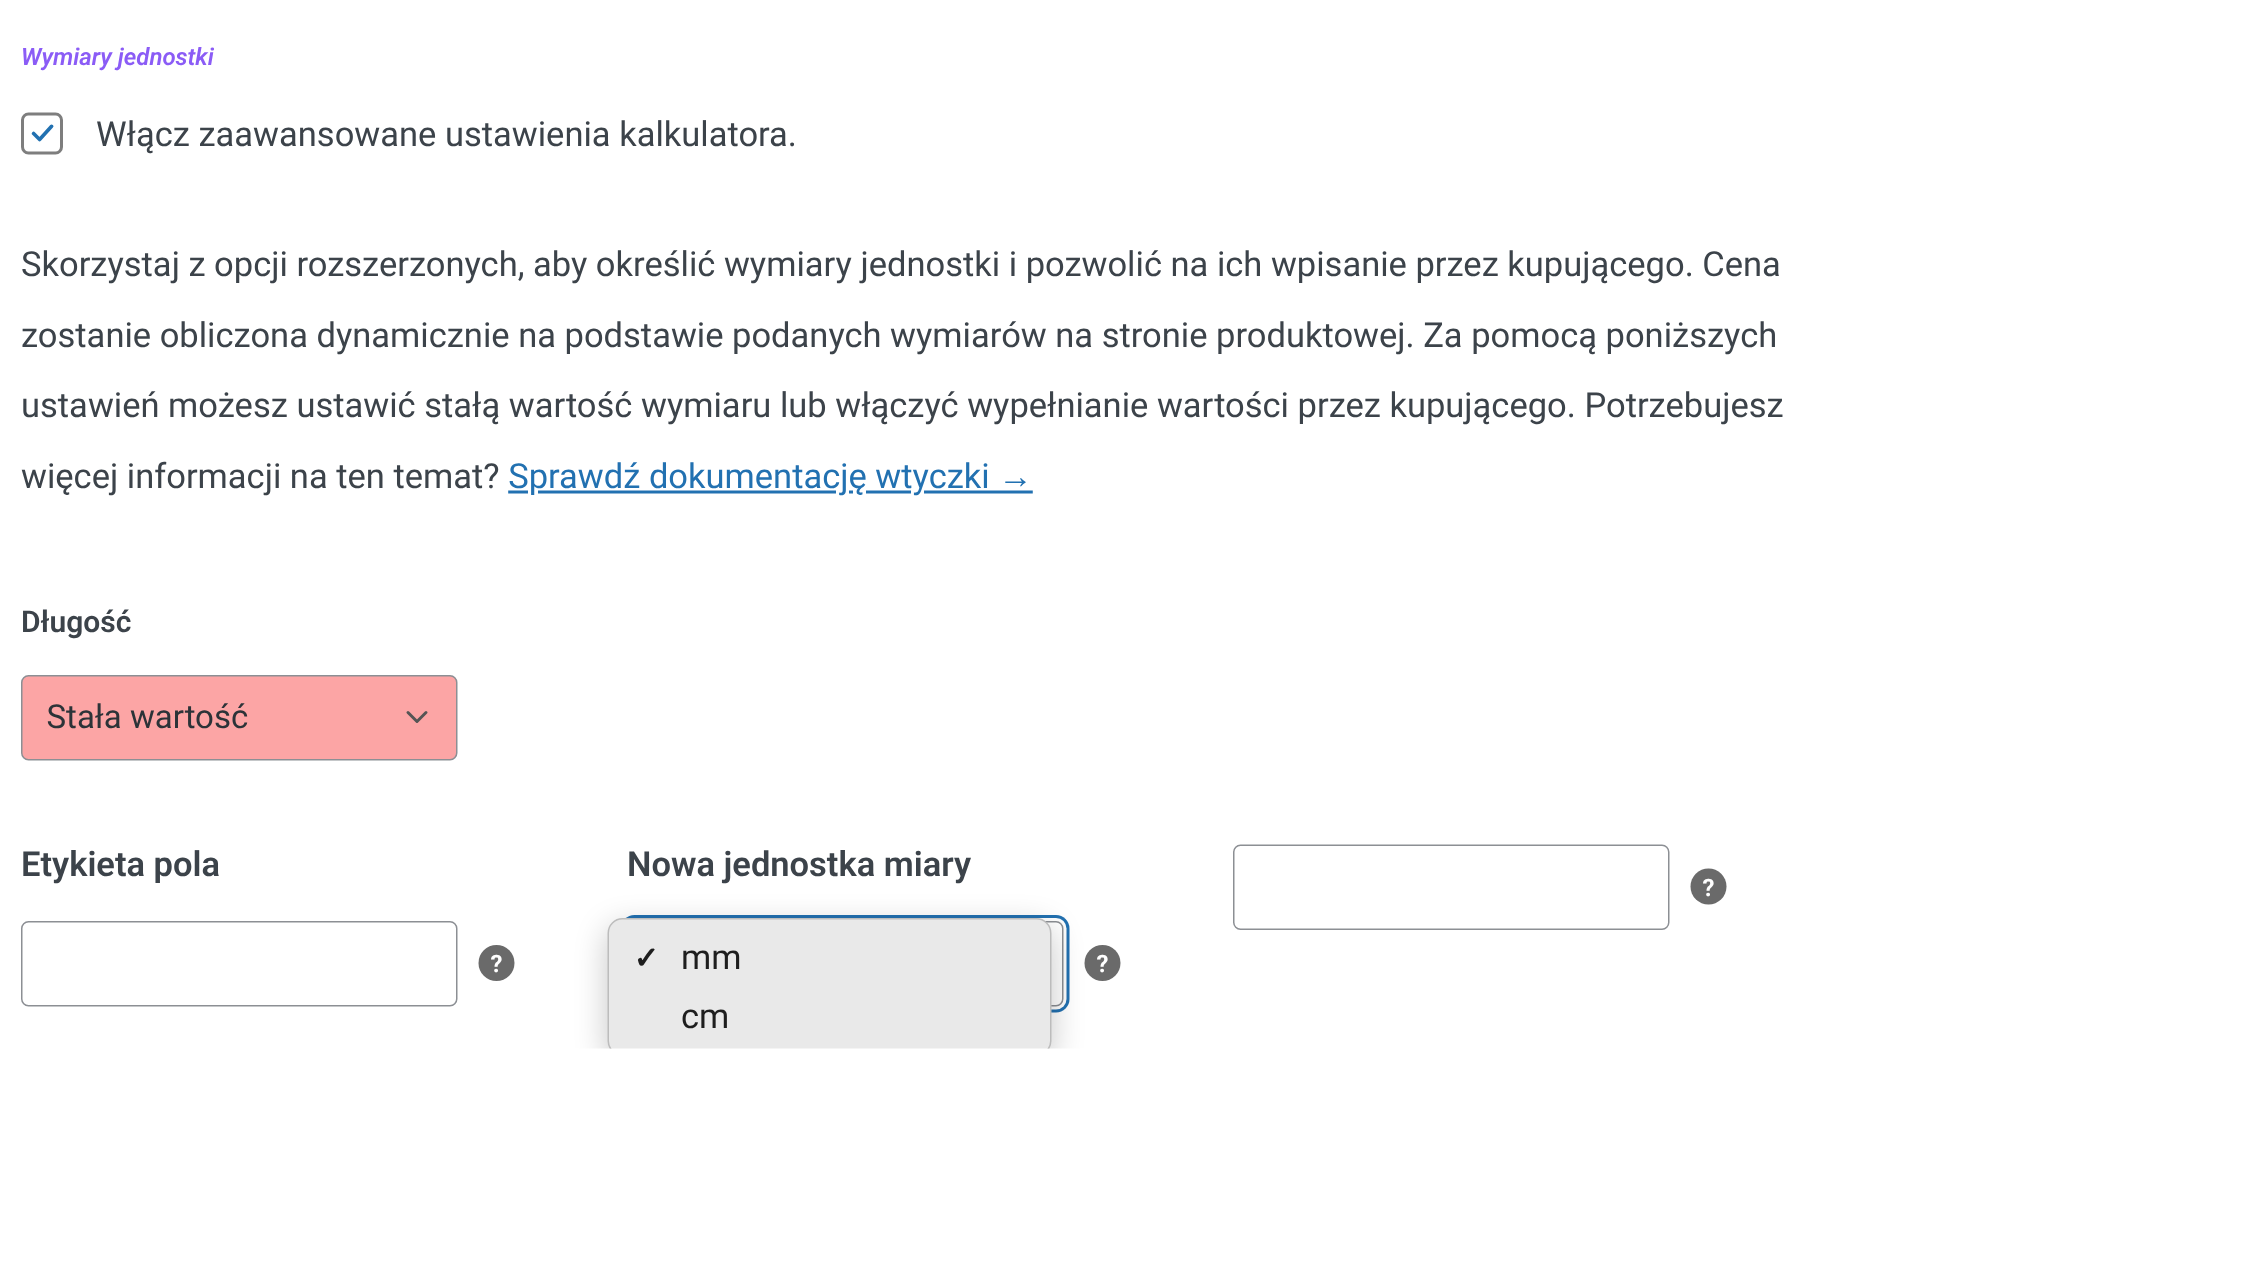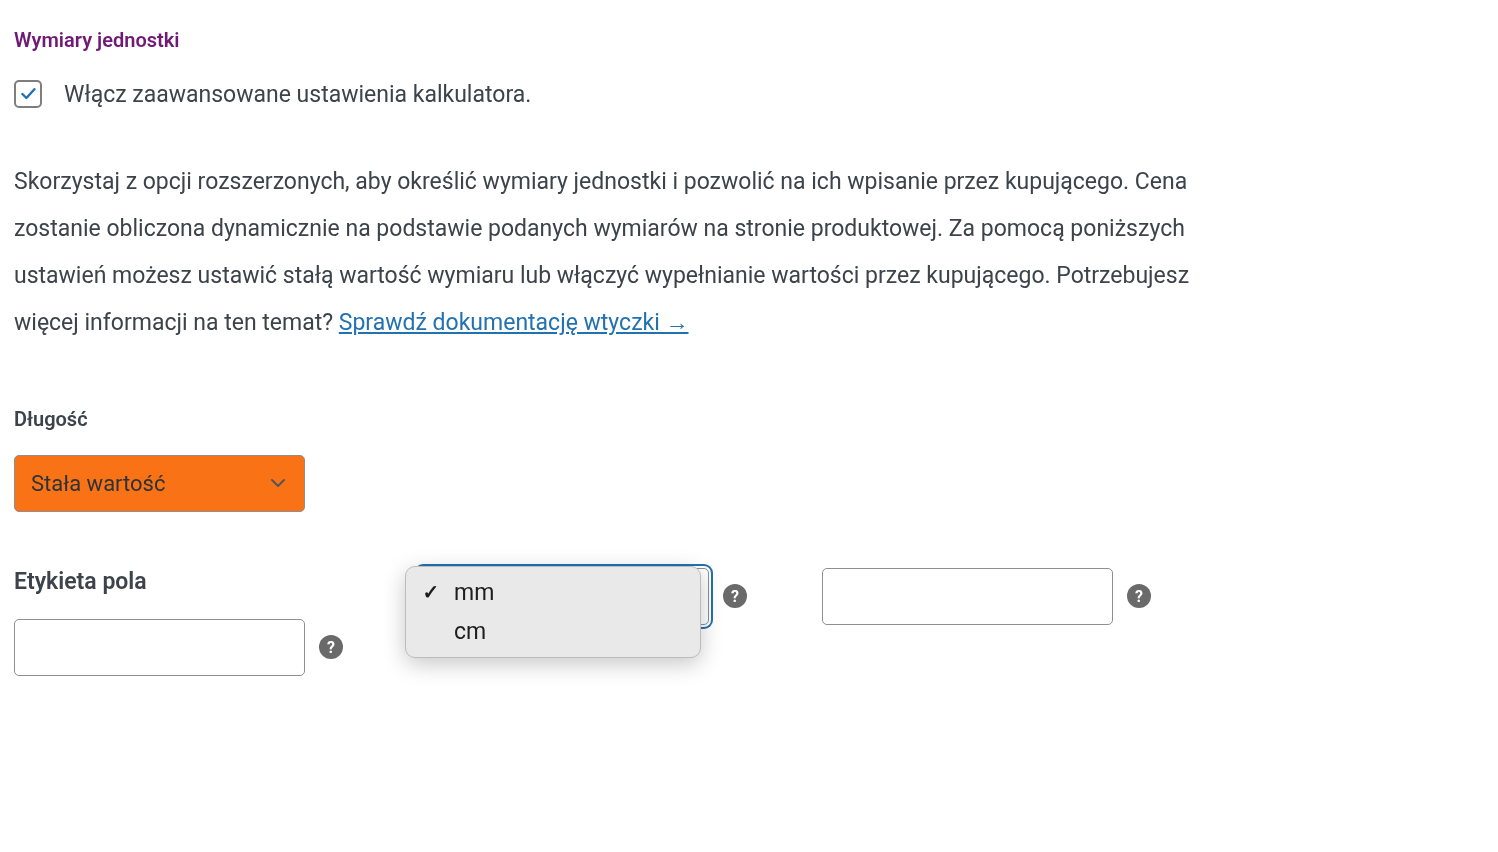--- a/index.html
+++ b/index.html
@@ -7,24 +7,25 @@
       margin: 0;
       padding: 0;
     }
     body {
       font-family: -apple-system, BlinkMacSystemFont, "Segoe UI", Roboto, sans-serif;
       background: #fff;
       padding: 28px 14px;
       color: #1e1e1e;
     }
     .section-heading {
-      font-size: 20px;
-      font-weight: 600;
-      color: #701a75;
+      font-size: 16px;
+      font-weight: 600;
+      color: #8b5cf6;
       margin-bottom: 28px;
+      font-style: italic;
     }
     .checkbox-row {
       display: flex;
       align-items: flex-end;
       gap: 22px;
       margin-bottom: 50px;
     }
     .checkbox-wrapper {
       position: relative;
       width: 28px;
@@ -72,21 +73,21 @@
     .select-wrapper {
       position: relative;
       width: 291px;
       margin-bottom: 56px;
     }
     .select-box {
       width: 100%;
       height: 57px;
       border: 1px solid #8c8f94;
       border-radius: 5px;
-      background: #f97316;
+      background: #fca5a5;
       padding: 0 44px 0 16px;
       font-size: 22px;
       color: #2c3338;
       display: flex;
       align-items: center;
       cursor: pointer;
       position: relative;
     }
     .chevron-down {
       position: absolute;
@@ -216,20 +217,21 @@
 
   <div class="field-group">
     <label class="field-label">Etykieta pola</label>
     <div class="input-row">
       <input type="text" class="text-input" value="" style="">
       <span class="help-icon">?</span>
     </div>
   </div>
 
   <div class="field-group">
+    <label class="field-label">Nowa jednostka miary</label>
     <div class="input-row">
       <div class="unit-select-placeholder focused-outline"></div>
       <span class="help-icon">?</span>
       <div class="dropdown-popup">
         <div class="dropdown-option">
           <span class="option-check">✓</span>
           <span>mm</span>
         </div>
         <div class="dropdown-option">
           <span class="option-check"></span>

